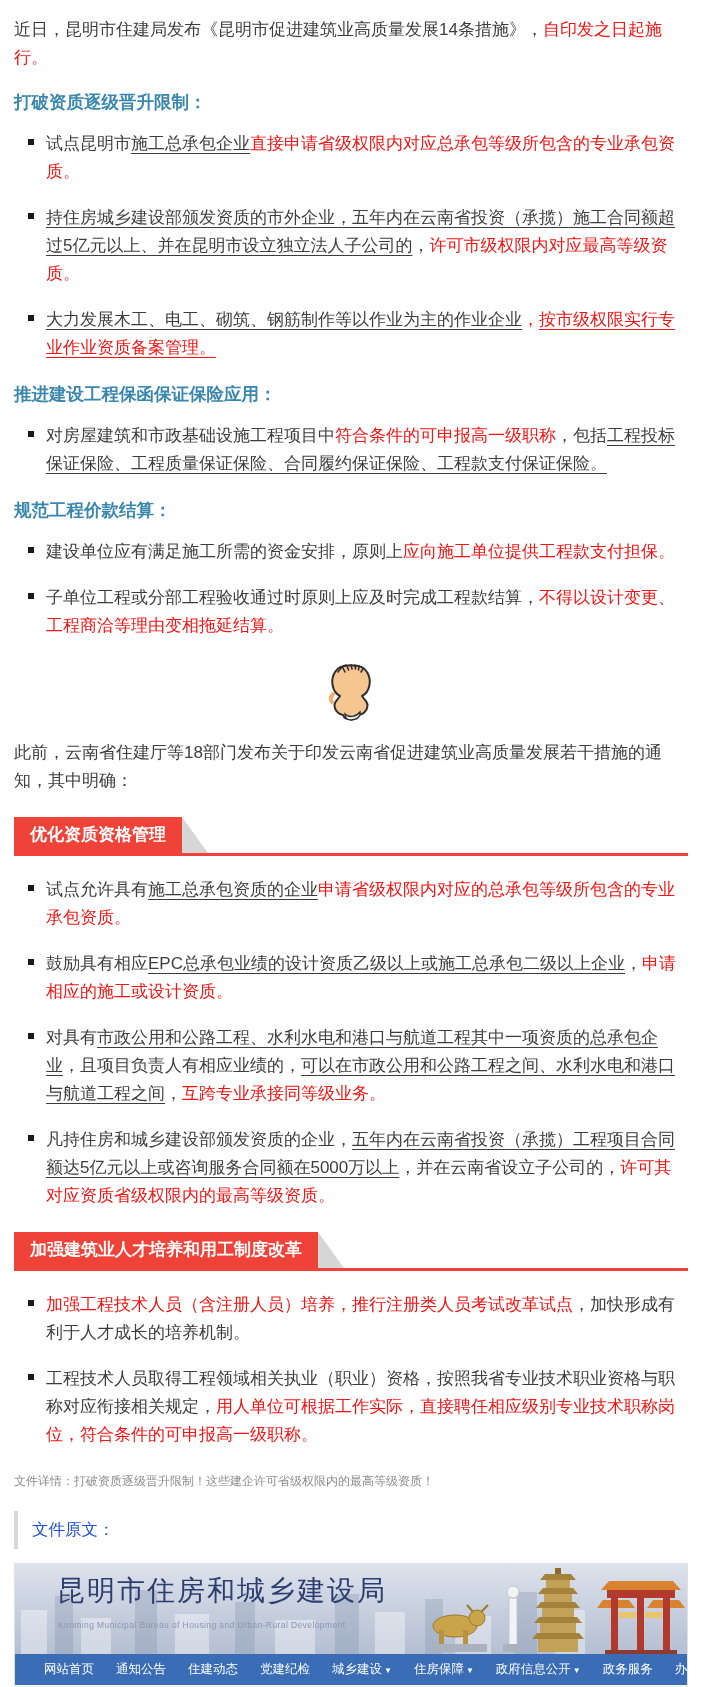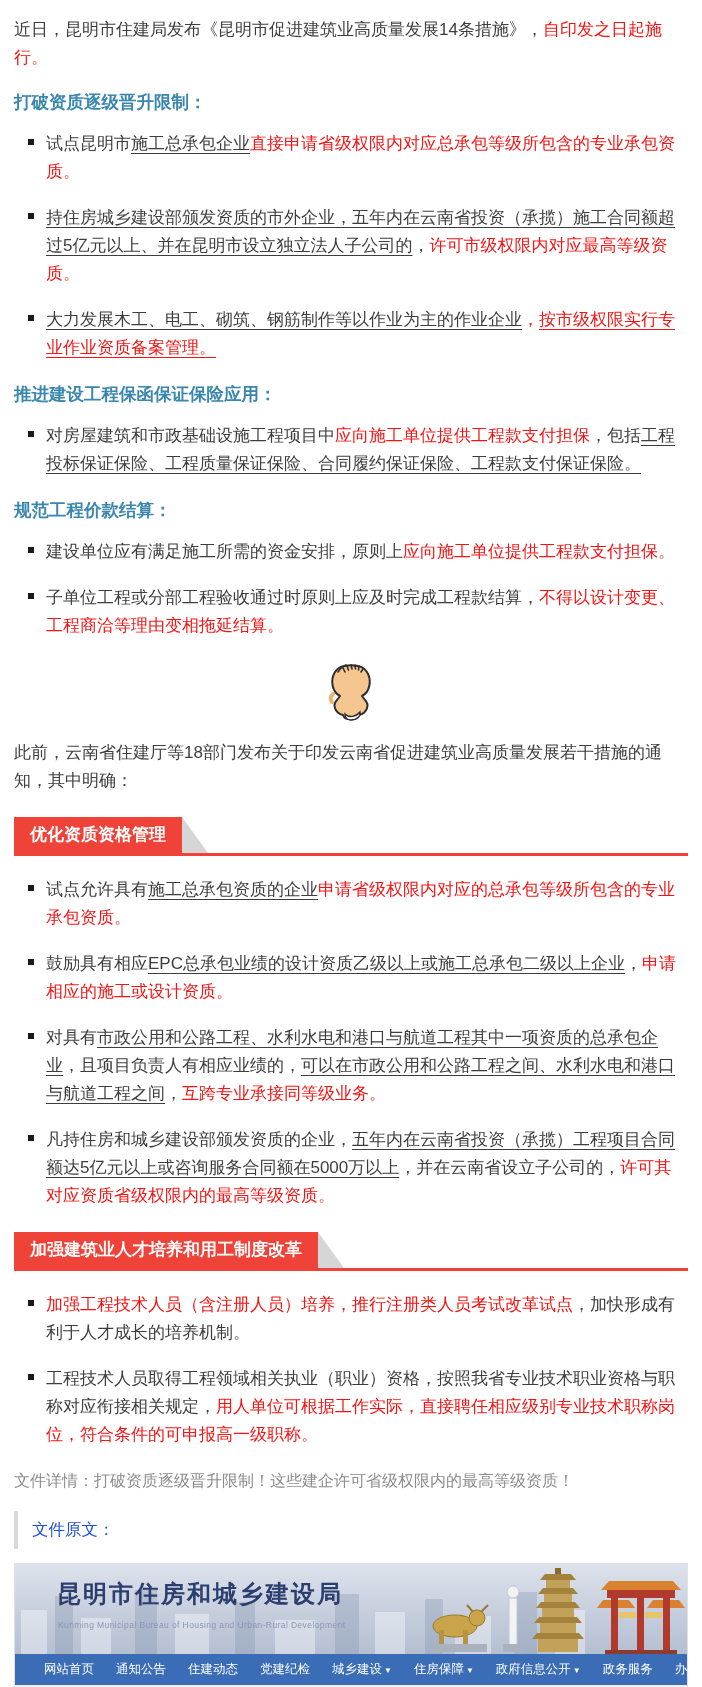--- a/index.html
+++ b/index.html
@@ -21,29 +21,29 @@
   .bullet .marker{flex:none;width:18px;padding-top:9px;}
   .bullet .marker i{display:block;width:6px;height:6px;background:#1a1a1a;}
   .bullet .text{flex:1;}
   .seg-red{color:var(--red-text);}
   .seg-u{text-decoration:underline;text-underline-offset:4px;}
   .seg-red-u{color:var(--red-text);text-decoration:underline;text-underline-offset:4px;}
   .banner-row{display:flex;align-items:flex-start;border-bottom:3px solid var(--banner-red);margin:22px 0 20px;}
   .banner-label{background:var(--banner-red);color:#fff;font-weight:bold;font-size:17px;padding:6px 16px;line-height:24px;}
   .banner-fold{width:26px;height:36px;background:#d6d6d6;clip-path:polygon(0 0,100% 100%,0 100%);}
   .finger-wrap{text-align:center;margin:14px 0 10px;}
-  .gray-para{color:var(--gray-text);line-height:28px;margin:10px 0 16px;font-size:16px;}
+  .gray-para{color:var(--gray-text);line-height:28px;margin:10px 0 16px;font-size:12px;}
   .quote{border-left:4px solid #d8d8d8;color:#1d4ed8;padding:8px 0 8px 14px;margin:4px 0 14px;font-size:16.5px;}
   
   .shot{margin:0 14px;border:1px solid #e1e1e1;height:198px;overflow:hidden;background:#fff;}
   .shot-banner{position:relative;height:90px;overflow:hidden;
     background:linear-gradient(180deg,#dde2ec 0%,#c6cedd 55%,#b4bfd2 100%);}
   .shot-banner .bld{position:absolute;bottom:0;background:rgba(255,255,255,.38);}
   .shot-banner .bld.d{background:rgba(120,135,165,.28);}
-  .shot-site-title{position:absolute;left:42px;top:14px;color:var(--site-title-navy);font-weight:bold;font-size:24px;letter-spacing:2px;}
+  .shot-site-title{position:absolute;left:42px;top:8px;color:var(--site-title-navy);font-weight:normal;font-size:28px;letter-spacing:2px;}
   .shot-site-sub{position:absolute;left:43px;top:56px;color:#8a97b5;font-size:8.5px;letter-spacing:.4px;}
   .shot-landmarks{position:absolute;right:0;bottom:0;}
   .shot-nav{background:var(--nav-blue);height:31px;display:flex;align-items:center;padding:0 18px;gap:0;}
   .shot-nav .nav-item{color:#fff;font-size:12.5px;padding:0 11px;white-space:nowrap;cursor:pointer;}
   .shot-nav .nav-item .arr{font-size:8px;margin-left:2px;}
   .shot-page{background:#f0f2f7;padding:12px 6px 0;height:77px;}
 </style>
 </head>
 <body>
 
@@ -66,21 +66,21 @@
       <span class="marker">
         <i></i>
       </span>
       <span class="text"><span class="seg-u">大力发展木工、电工、砌筑、钢筋制作等以作业为主的作业企业</span><span class="seg-red">，</span><span class="seg-red-u">按市级权限实行专业作业资质备案管理。</span></span>
     </div>
     <div class="blue-heading">推进建设工程保函保证保险应用：</div>
     <div class="bullet">
       <span class="marker">
         <i></i>
       </span>
-      <span class="text"><span>对房屋建筑和市政基础设施工程项目中</span><span class="seg-red">应向施工单位提供工程款支付担保</span><span>，包括</span><span class="seg-u">工程投标保证保险、工程质量保证保险、合同履约保证保险、工程款支付保证保险。</span></span>
+      <span class="text"><span>对房屋建筑和市政基础设施工程项目中</span><span class="seg-red">符合条件的可申报高一级职称</span><span>，包括</span><span class="seg-u">工程投标保证保险、工程质量保证保险、合同履约保证保险、工程款支付保证保险。</span></span>
     </div>
     <div class="blue-heading">规范工程价款结算：</div>
     <div class="bullet">
       <span class="marker">
         <i></i>
       </span>
       <span class="text"><span>建设单位应有满足施工所需的资金安排，原则上</span><span class="seg-red">应向施工单位提供工程款支付担保。</span></span>
     </div>
     <div class="bullet">
       <span class="marker">

